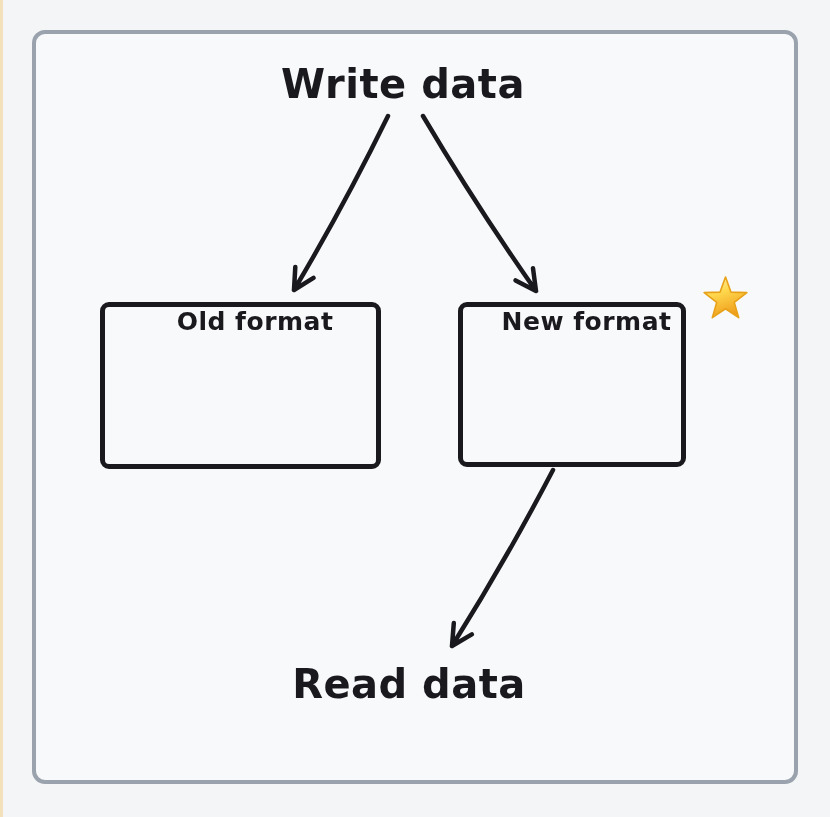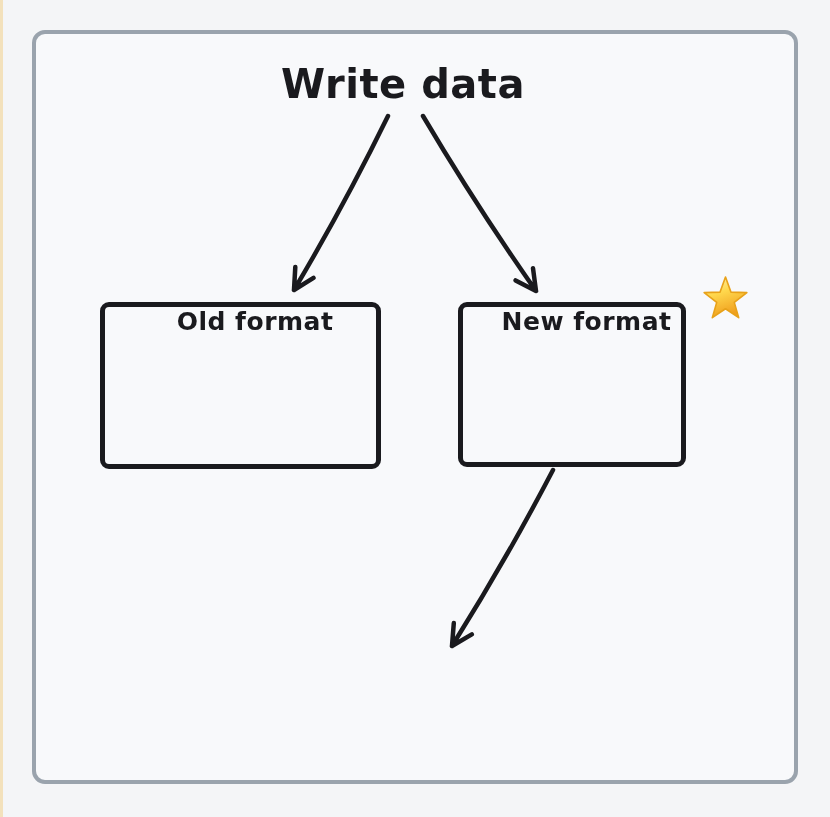--- a/index.html
+++ b/index.html
@@ -91,14 +91,15 @@
     <defs>
       <linearGradient id="starGrad" x1="0" y1="0" x2="0.35" y2="1">
         <stop offset="0" stop-color="#fff4b8"></stop>
         <stop offset="0.45" stop-color="#ffd84d"></stop>
         <stop offset="1" stop-color="#f0a01e"></stop>
       </linearGradient>
     </defs>
     <polygon points="24,2 29.3,16.7 44.9,17.2 32.6,26.8 36.9,41.8 24,33 11.1,41.8 15.4,26.8 3.1,17.2 18.7,16.7" fill="url(#starGrad)" stroke="#e8a21a" stroke-width="1.6" stroke-linejoin="round"></polygon>
   </svg>
 
+  <div class="title bottom">Read data</div>
 
 </div>
 
 </body></html>

